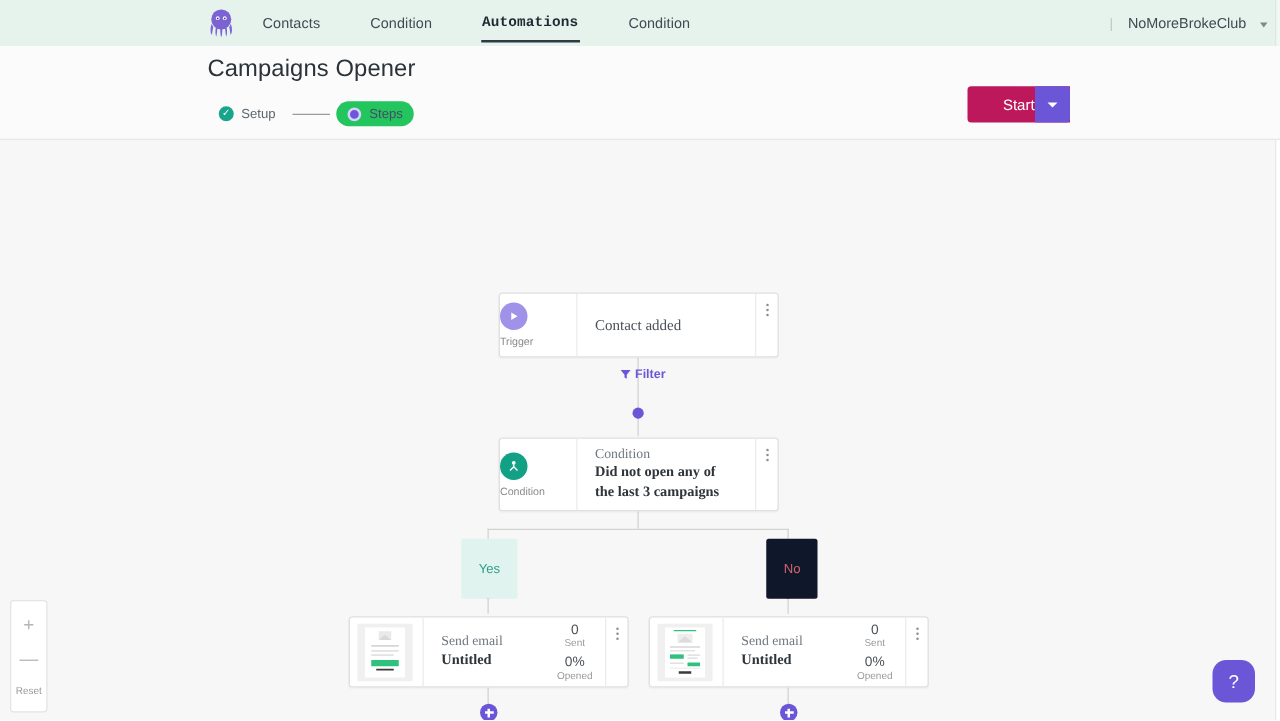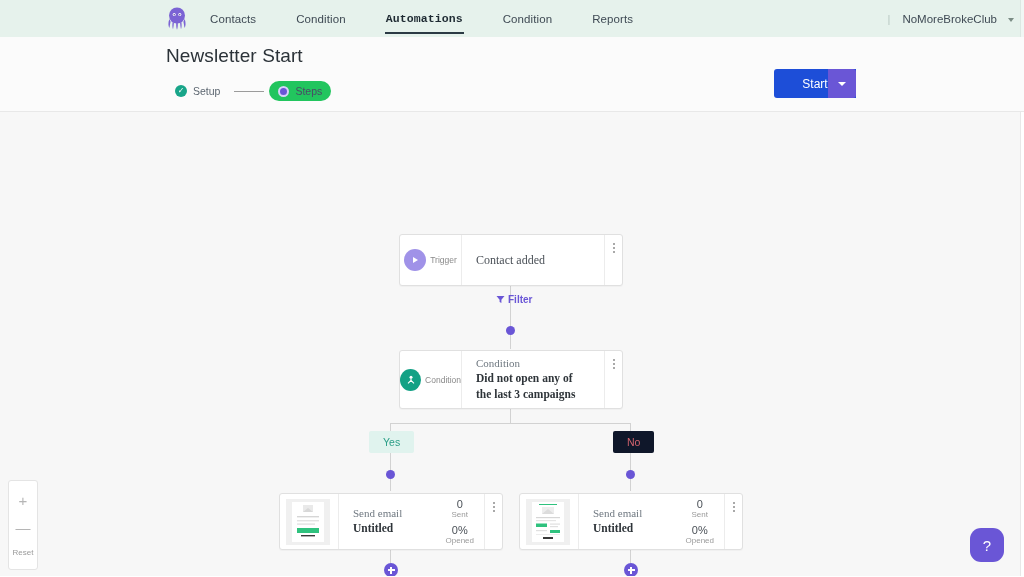--- a/index.html
+++ b/index.html
@@ -99,21 +99,21 @@
   .step-line {
     width: 30px; height: 1px; background: #9b9b9b; margin: 0 5px;
   }
   .settings-icon {
     position: absolute; right: 210px; top: 38px;
     width: 22px; height: 22px; cursor: pointer;
   }
   .start-btn {
     position: absolute; right: 168px; top: 32px;
     width: 82px; height: 29px;
-    background: #1d4ed8; color: #fff;
+    background: #be185d; color: #fff;
     border: none; border-radius: 3px 0 0 3px;
     font-size: 12px; font-family: inherit;
     cursor: pointer;
   }
   .start-split {
     position: absolute; right: 168px; top: 32px;
     width: 28px; height: 29px;
     background: #6a56d6; border-radius: 0 3px 3px 0;
     display: flex; align-items: center; justify-content: center;
     cursor: pointer;
@@ -146,22 +146,22 @@
   .node {
     position: absolute;
     background: #ffffff;
     border: 1px solid #e0e0e0;
     border-radius: 3px;
     display: flex; align-items: stretch;
     box-shadow: 0 1px 1px rgba(0,0,0,0.03);
   }
   .node-icon-col {
     width: 62px;
-    display: flex; flex-direction: row;
-    align-items: center; justify-content: center;
+    display: flex; flex-direction: column;
+    align-items: flex-start; justify-content: center;
     gap: 4px;
     border-right: 1px solid #ececec;
   }
   .node-icon-label { font-size: 8.5px; color: #8a8a8a; }
   .circle-icon {
     width: 22px; height: 22px; border-radius: 50%;
     display: flex; align-items: center; justify-content: center;
   }
   .circle-trigger { background: #a092e8; }
   .circle-condition { background: #13a185; }
@@ -183,21 +183,21 @@
 
   .filter-link {
     position: absolute;
     display: flex; align-items: center; gap: 3px;
     font-size: 10px; color: #6a56d6; font-weight: bold;
     cursor: pointer;
   }
 
   .branch-label {
     position: absolute;
-    padding: 5px 14px; border-radius: 2px;
+    padding: 18px 14px; border-radius: 2px;
     font-size: 10.5px;
   }
   .branch-yes { background: #e0f3ee; color: #2b9e87; }
   .branch-no  { background: #0f172a; color: #d4636e; }
 
   
   .email-thumb {
     width: 44px; height: 46px;
     background: #f0f0f0;
     display: flex; align-items: center; justify-content: center;
@@ -270,34 +270,33 @@
       <path d="M15 16.6 C15.4 18.8 15.4 21.3 16 23.3 C16.7 21.5 16.8 19 16.4 16 Z" fill="#7b63d4"></path>
       <path d="M18.4 15.8 C19 18 19.1 20.4 19.6 22 C20.8 20 21 17 19.7 13 Z" fill="#7b63d4"></path>
     </svg>
   </div>
 
   <div class="nav-items">
     <div class="nav-item">Contacts</div>
     <div class="nav-item">Condition</div>
     <div class="nav-item active">Automations</div>
     <div class="nav-item">Condition</div>
-    <div class="nav-item">Reports</div>
   </div>
 
   <div class="nav-right">
     <span class="nav-sep">|</span>
     <span class="account-name">NoMoreBrokeClub</span>
     <span class="caret-sm"></span>
   </div>
   <div class="nav-edge"></div>
 </div>
 
 <div class="subheader">
 
-  <div class="page-title">Newsletter Start</div>
+  <div class="page-title">Campaigns Opener</div>
 
   <div class="stepper">
     <div class="step">
       <span class="dot-check">✓</span>
       <span>Setup</span>
     </div>
     <div class="step-line"></div>
     <div class="step current">
       <span class="dot-plain"></span>
       <span>Steps</span>

